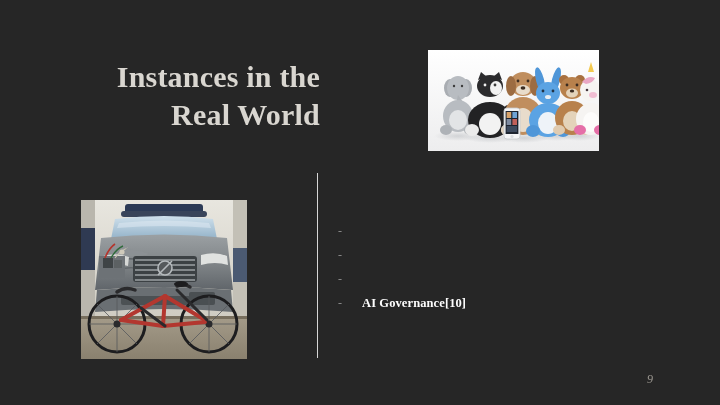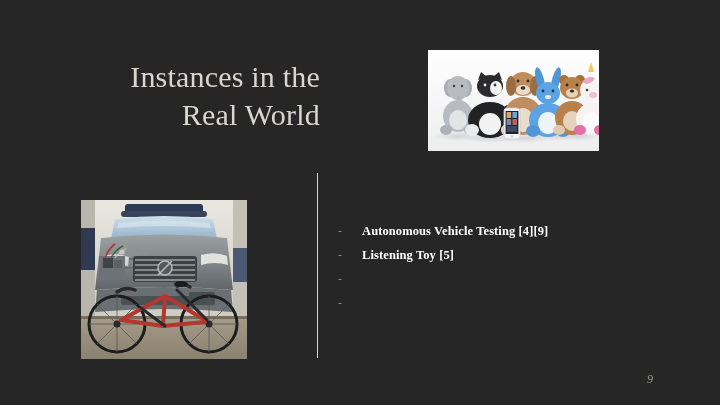--- a/index.html
+++ b/index.html
@@ -19,21 +19,21 @@
   
   #slide-title {
     position: absolute;
     left: 60px;
     top: 58px;
     width: 260px;
     text-align: right;
     color: #d9d6d0;
     font-family: "Liberation Serif", serif;
     font-size: 30px;
-    font-weight: 400;
+    font-weight: 700;
     line-height: 38px;
     letter-spacing: 0.2px;
     white-space: pre-line;
   }
 
   
   #divider {
     position: absolute;
     left: 317px;
     top: 173px;
@@ -335,29 +335,28 @@
 
       <path d="M36 92 q8 -6 18 -2" stroke="#2a2a2c" stroke-width="3.5" fill="none" stroke-linecap="round"></path>
       <path d="M96 86 q8 -3 13 1" stroke="#2a2a2c" stroke-width="3.5" fill="none" stroke-linecap="round"></path>
       <ellipse cx="100" cy="84" rx="7" ry="3" fill="#1d1d1f"></ellipse>
     </svg>
   </div>
 
   <div id="bullet-list">
     <div class="bullet-row">
       <span class="bullet-dash">-</span>
-      <span class="bullet-text">Autonomous Vehicle Testing [4][9]</span>
-    </div>
-    <div class="bullet-row">
-      <span class="bullet-dash">-</span>
-      <span class="bullet-text">Listening Toy [5]</span>
     </div>
     <div class="bullet-row">
       <span class="bullet-dash">-</span>
     </div>
     <div class="bullet-row">
       <span class="bullet-dash">-</span>
     </div>
+    <div class="bullet-row">
+      <span class="bullet-dash">-</span>
+      <span class="bullet-text">AI Governance[10]</span>
+    </div>
   </div>
 
   <div id="page-number">9</div>
 
 </div>
 
 </body></html>

